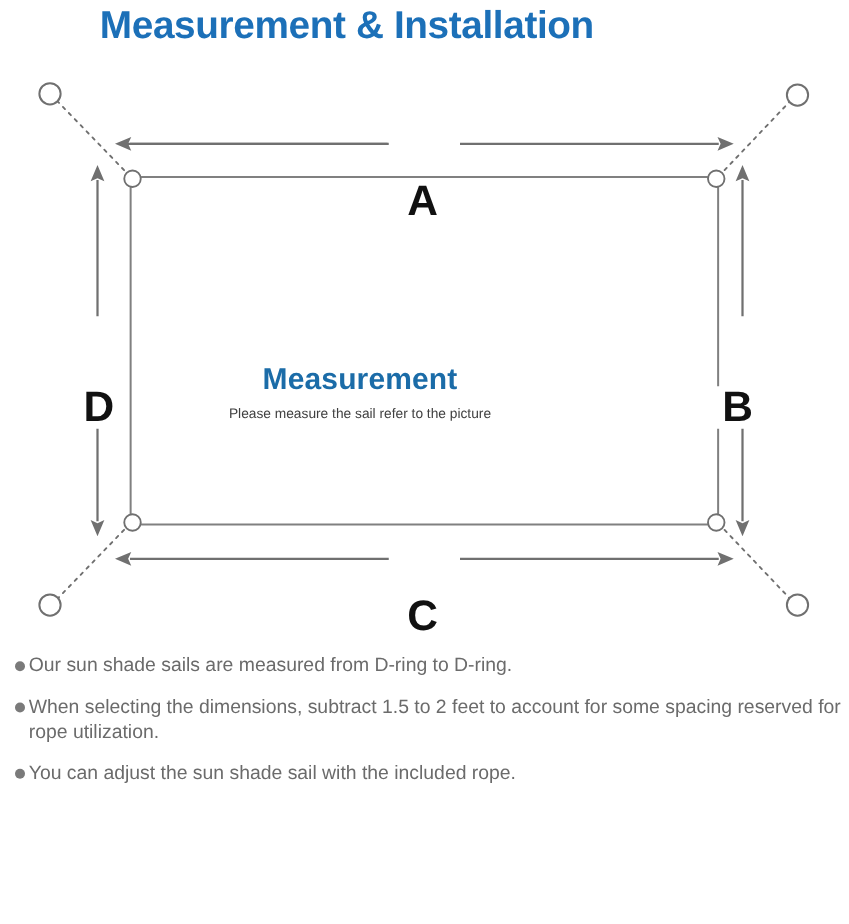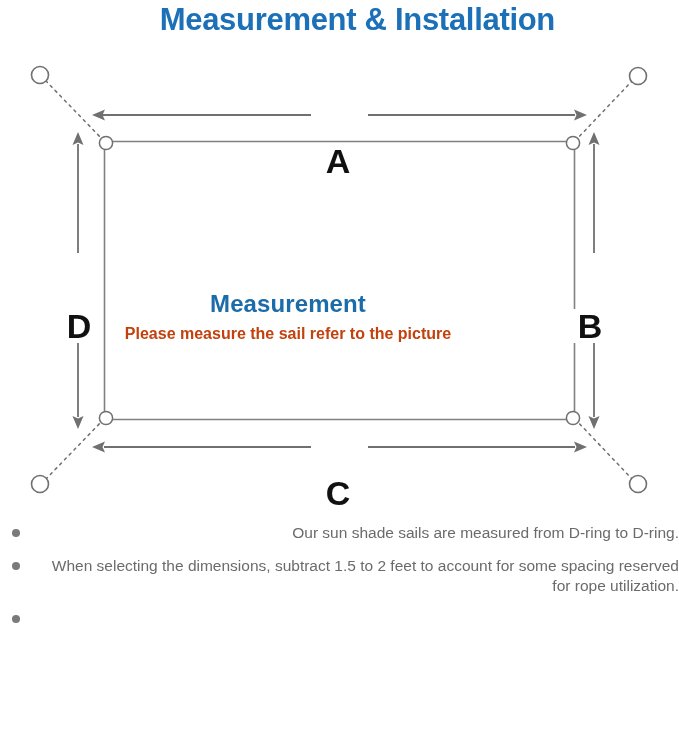--- a/index.html
+++ b/index.html
@@ -15,21 +15,21 @@
     overflow: hidden;
     position: relative;
   }
 
   
   #page-title {
     position: absolute;
     top: 0px;
     left: 0;
     width: 555px;
-    text-align: right;
+    text-align: center;
     font-size: 31px;
     font-weight: bold;
     color: #1c70b8;
     letter-spacing: -0.3px;
     line-height: 40px;
     white-space: nowrap;
   }
 
   
   #diagram {
@@ -52,23 +52,23 @@
   }
   #measurement-heading {
     top: 242px;
     font-size: 24px;
     font-weight: bold;
     color: #1b6ca8;
     letter-spacing: 0.1px;
   }
   #measurement-sub {
     top: 277px;
-    font-size: 16px;
-    font-weight: bold;
-    color: #c2410c;
+    font-size: 11px;
+    font-weight: normal;
+    color: #404040;
   }
 
   
   .dim-letter {
     position: absolute;
     font-size: 34px;
     font-weight: bold;
     color: #111111;
     font-family: "Liberation Sans", sans-serif;
     line-height: 34px;
@@ -82,26 +82,25 @@
 
   
   #notes {
     position: absolute;
     left: 0px;
     top: 523px;
     width: 679px;
   }
   .note-item {
     position: relative;
-    padding-left: 36px;
+    padding-left: 23px;
     margin-bottom: 13px;
     font-size: 15.5px;
     line-height: 20px;
     color: #6b6b6b;
-    text-align: right;
   }
   .note-bullet {
     position: absolute;
     left: 12px;
     top: 6px;
     width: 8px;
     height: 8px;
     border-radius: 50%;
     background: #7a7a7a;
   }
@@ -180,14 +179,15 @@
   <div class="note-item">
     <span class="note-bullet"></span>
     <span>Our sun shade sails are measured from D-ring to D-ring.</span>
   </div>
   <div class="note-item">
     <span class="note-bullet"></span>
     <span>When selecting the dimensions, subtract 1.5 to 2 feet to account for some spacing reserved for rope utilization.</span>
   </div>
   <div class="note-item">
     <span class="note-bullet"></span>
+    <span>You can adjust the sun shade sail with the included rope.</span>
   </div>
 </div>
 
 </body></html>

